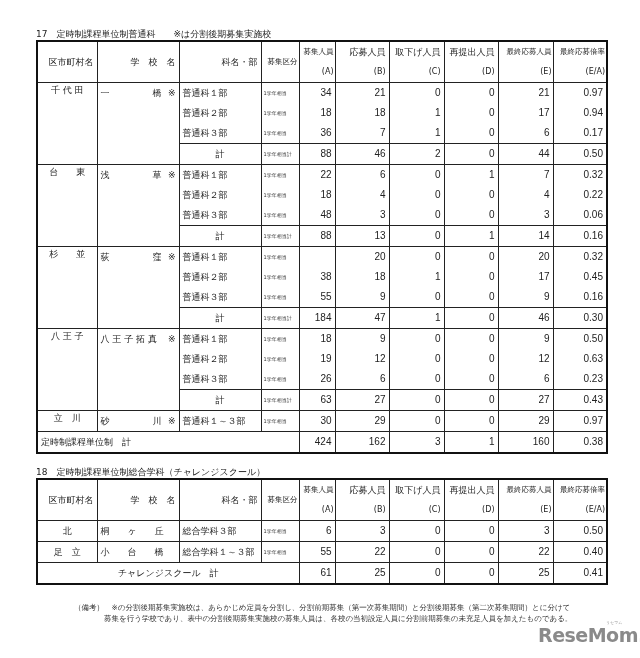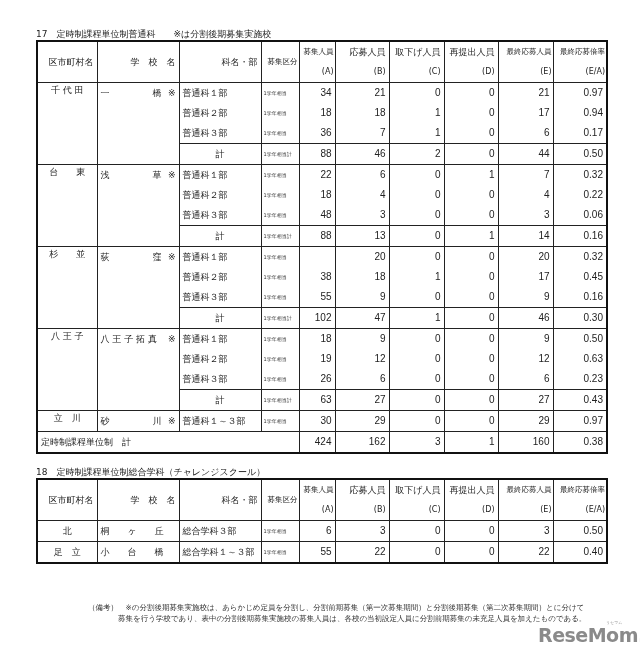--- a/index.html
+++ b/index.html
@@ -11,21 +11,21 @@
   td, th { border:1px solid #222; padding:0 3px; height:20px; line-height:14px;
            white-space:nowrap; overflow:hidden; font-weight:normal; }
   th { text-align:right; height:40px; font-size:9px; }
   th .sub { display:block; font-size:8px; margin-top:6px; }
   td.num { text-align:right; font-family:"Liberation Sans Narrow","Liberation Sans", sans-serif; font-size:10px; }
   td.ctr { text-align:center; }
   td.cat { font-size:5px; color:#333; padding:0 2px; }
   tr.grp td { border-top:1.5px solid #111; }
   td.school { position:relative; }
   td.school .nm { letter-spacing:0; }
-  .note { position:absolute; left:88px; top:602px; font-size:7.5px; line-height:11px; color:#333; white-space:pre; }
+  .note { position:absolute; left:74px; top:602px; font-size:7.5px; line-height:11px; color:#333; white-space:pre; }
   .logo { position:absolute; left:538px; top:624px; font-family:"DejaVu Sans", sans-serif;
           font-weight:bold; font-size:19px; color:#8a8a8a; letter-spacing:-0.5px; }
   .logo-small { position:absolute; left:606px; top:620px; font-size:4px; color:#999; }
 </style>
 </head>
 <body>
 
 <div class="title" style="top:28px;">17　定時制課程単位制普通科　　※は分割後期募集実施校</div>
 
 <table id="t1" style="top:40px; width:570px;">
@@ -183,21 +183,21 @@
         <td class="num" style="border-top: none;">55</td>
         <td class="num" style="border-top: none;">9</td>
         <td class="num" style="border-top: none;">0</td>
         <td class="num" style="border-top: none;">0</td>
         <td class="num" style="border-top: none;">9</td>
         <td class="num" style="border-top: none;">0.16</td>
       </tr>
       <tr>
         <td style="text-align: center; border-top: 1.5px solid rgb(17, 17, 17);">計</td>
         <td class="cat" style="border-top: 1.5px solid rgb(17, 17, 17);">1学年相当計</td>
-        <td class="num" style="border-top: 1.5px solid rgb(17, 17, 17);">102</td>
+        <td class="num" style="border-top: 1.5px solid rgb(17, 17, 17);">184</td>
         <td class="num" style="border-top: 1.5px solid rgb(17, 17, 17);">47</td>
         <td class="num" style="border-top: 1.5px solid rgb(17, 17, 17);">1</td>
         <td class="num" style="border-top: 1.5px solid rgb(17, 17, 17);">0</td>
         <td class="num" style="border-top: 1.5px solid rgb(17, 17, 17);">46</td>
         <td class="num" style="border-top: 1.5px solid rgb(17, 17, 17);">0.30</td>
       </tr>
       <tr class="grp">
         <td rowspan="4" style="vertical-align: top; text-align: center;">八 王 子</td>
         <td rowspan="4" class="school" style="vertical-align: top;">
           <div style="position:relative;height:20px;line-height:20px;">
@@ -320,19 +320,28 @@
         <td>小　　台　　橋</td>
         <td>総合学科１～３部</td>
         <td class="cat">1学年相当</td>
         <td class="num">55</td>
         <td class="num">22</td>
         <td class="num">0</td>
         <td class="num">0</td>
         <td class="num">22</td>
         <td class="num">0.40</td>
       </tr>
+      <tr class="grp">
+        <td colspan="4" style="text-align: center;">チャレンジスクール　計</td>
+        <td class="num">61</td>
+        <td class="num">25</td>
+        <td class="num">0</td>
+        <td class="num">0</td>
+        <td class="num">25</td>
+        <td class="num">0.41</td>
+      </tr>
     </tbody>
 </table>
 
 <div class="note">（備考）　※の分割後期募集実施校は、あらかじめ定員を分割し、分割前期募集（第一次募集期間）と分割後期募集（第二次募集期間）とに分けて
 　　　　募集を行う学校であり、表中の分割後期募集実施校の募集人員は、各校の当初設定人員に分割前期募集の未充足人員を加えたものである。</div>
 <div class="logo-small">リセマム</div>
 <div class="logo">ReseMom.</div>
 
 </body></html>

